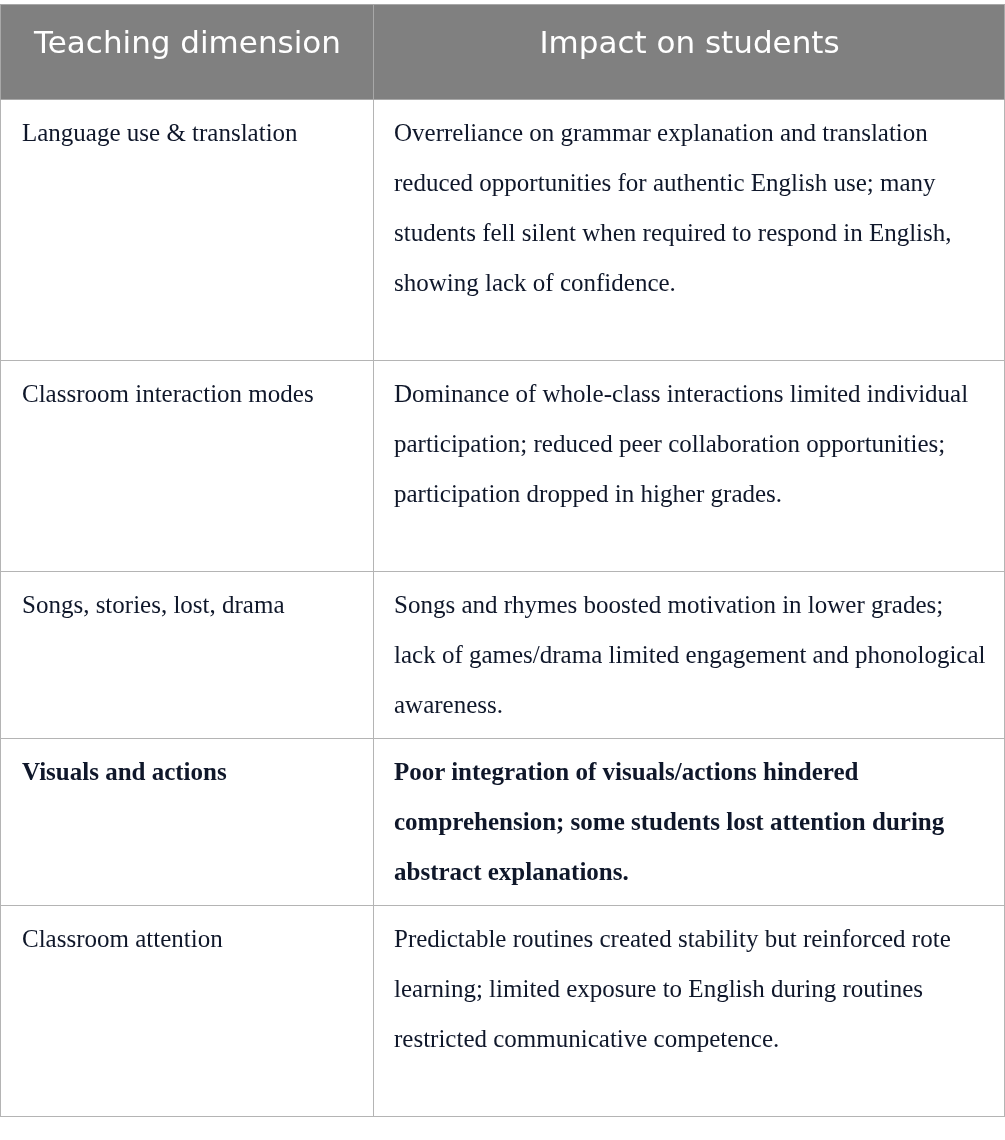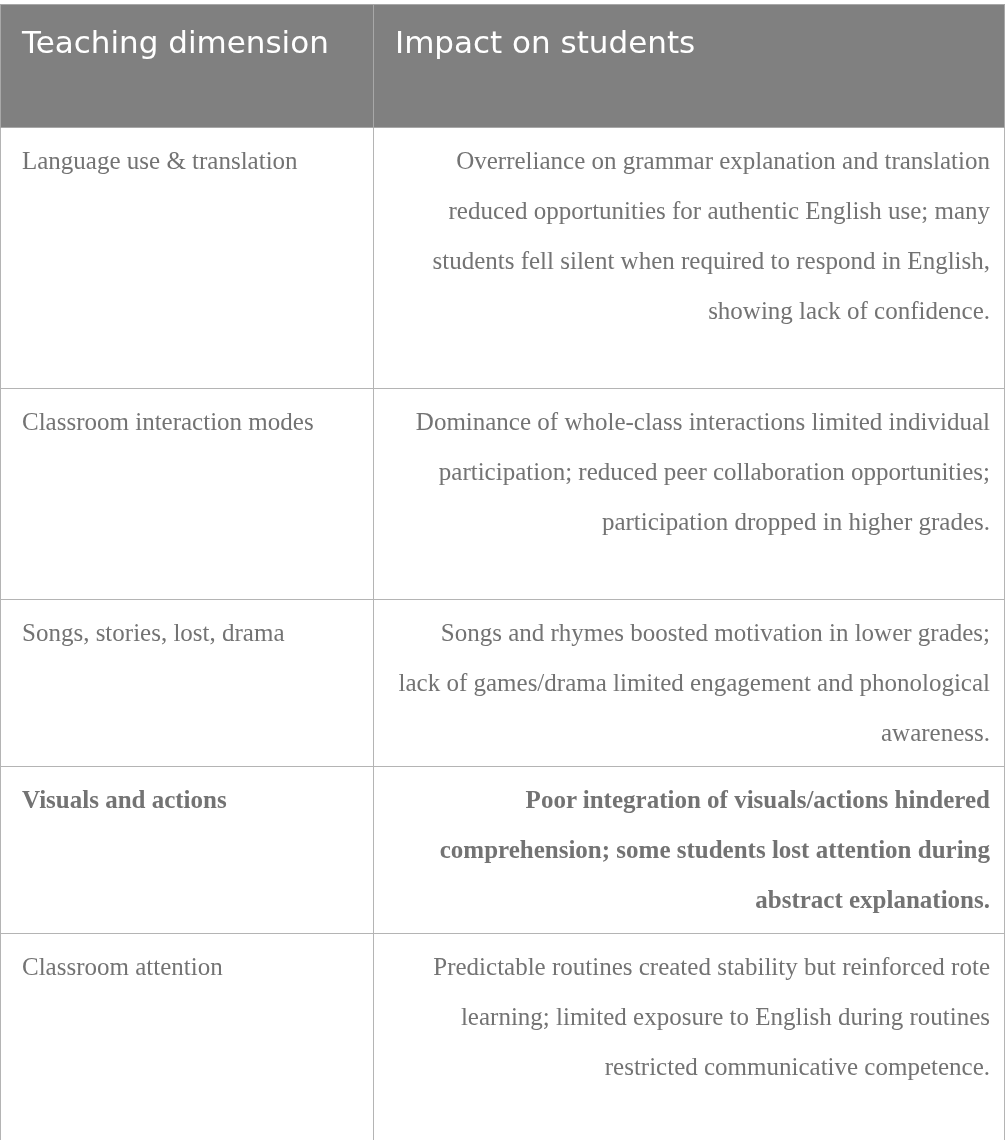--- a/index.html
+++ b/index.html
@@ -23,39 +23,38 @@
     }
     .tbl col.c1 { width: 373px; }
     .tbl col.c2 { width: 631px; }
     .tbl th {
       background: #808080;
       color: #ffffff;
       font-family: "DejaVu Sans", sans-serif;
       font-weight: normal;
       font-size: 31px;
       line-height: 34px;
-      text-align: left;
+      text-align: center;
       vertical-align: top;
-      padding: 20px 20px 28px 21px;
+      padding: 20px 20px 0 21px;
       border: 1px solid #a8a8a8;
       height: 74px;
     }
     .tbl td {
       font-family: "Liberation Serif", serif;
       font-size: 25px;
       line-height: 50px;
-      color: #737373;
+      color: #0f172a;
       vertical-align: top;
       padding: 8px 20px 8px 21px;
       border: 1.5px solid #b4b4b4;
     }
     .tbl td.c2cell {
       padding-left: 20px;
       padding-right: 14px;
-      text-align: right;
     }
     .tbl tr.r1 td { height: 244px; }
     .tbl tr.r2 td { height: 194px; border-radius: 31px; }
     .tbl tr.r3 td { height: 144px; }
     .tbl tr.r4 td { height: 145px; font-weight: bold; }
     .tbl tr.r5 td { height: 194px; }
   </style>
 </head>
 <body>
 

